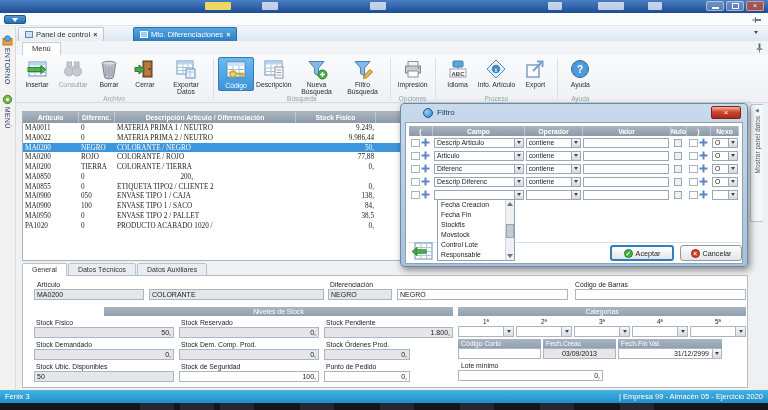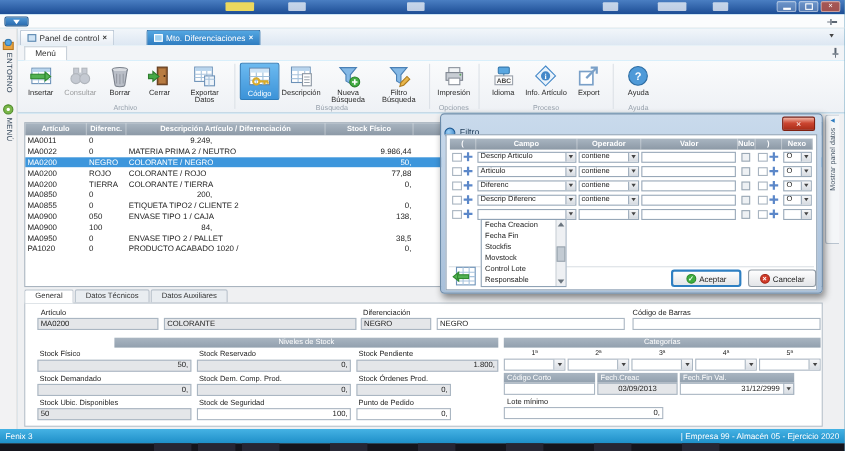--- a/index.html
+++ b/index.html
@@ -57,21 +57,21 @@
   .sblabel{writing-mode:vertical-rl;font-size:6.8px;color:#33465a;letter-spacing:.4px;}
 
   
   .mainbg{position:absolute;left:16px;top:103px;width:752px;height:287px;background:#eff0f2;}
   .gridbox{position:absolute;left:6px;top:8px;width:726px;height:150px;background:#fff;border:1px solid #a9b4bf;}
   .ghead{display:flex;height:11px;background:linear-gradient(#a9b5c1,#8c99a6);color:#fff;font-weight:bold;font-size:6.8px;}
   .gh{display:flex;align-items:center;justify-content:center;border-right:1px solid rgba(255,255,255,.35);overflow:hidden;white-space:nowrap;}
   .c1{width:56px;}.c2{width:36px;}.c3{width:181px;}.c4{width:80px;}.c5{flex:1;}
   .grow{display:flex;height:9.8px;font-size:7.2px;align-items:center;}
   .grow.sel{background:#3d96dc;color:#fff;}
-  .gc{overflow:hidden;white-space:nowrap;padding:4px 2px;}
+  .gc{overflow:hidden;white-space:nowrap;padding:4px 2px;font-family:Liberation Serif, serif;}
   .gc.c4{text-align:right;}
 
   
   .rtabv{position:absolute;left:750px;top:104px;width:13px;height:118px;background:#f4f6f8;
          border:1px solid #b9c4cf;border-right:none;border-radius:3px 0 0 3px;
          display:flex;flex-direction:column;align-items:center;padding-top:3px;gap:3px;}
   .rtabv .chev{font-size:5px;color:#2e7cc0;line-height:5px;}
   .rtabv .vlab{writing-mode:vertical-rl;transform:rotate(180deg);font-size:6.5px;color:#4a5a6a;}
 
   
@@ -88,21 +88,21 @@
   .ffield.ctr{text-align:center;}
   .shead{position:absolute;height:9px;background:linear-gradient(#a9b5c1,#92a0ae);color:#fff;font-size:6.8px;
          text-align:center;line-height:9px;overflow:hidden;white-space:nowrap;}
   .cmbtn{position:absolute;right:0;top:0;bottom:0;width:10px;background:linear-gradient(#f5f6f8,#d8dde3);
          border-left:1px solid #aab6c2;display:flex;align-items:center;justify-content:center;}
 
   
   .dialog{position:absolute;left:400px;top:103px;width:348px;height:164px;z-index:20;
           background:linear-gradient(#c9daec,#a8c0da);border:1px solid #6b8aa8;border-radius:4px;
           box-shadow:2px 3px 7px rgba(0,0,0,.45);}
-  .dtitle{height:33px;display:flex;align-items:center;padding:0 3px;font-size:8px;color:#1d3a57;}
+  .dtitle{height:17px;display:flex;align-items:center;padding:0 22px;font-size:8px;color:#1d3a57;}
   .globe{width:10px;height:10px;border-radius:50%;background:radial-gradient(circle at 35% 35%,#9fd0f5,#2f7cc0);
          border:1px solid #1d5a94;margin-right:4px;}
   .dclose{position:absolute;right:6px;top:2px;width:30px;height:13px;border-radius:2px;color:#fff;text-align:center;
           font-size:8px;line-height:11px;background:linear-gradient(#f2b5a4,#cc4631 45%,#a82c18);border:1px solid #7e1f10;}
   .dinner{position:absolute;left:4px;top:18px;width:338px;height:142px;background:#fff;border:1px solid #8fa2b5;}
   .ftable{position:absolute;left:3px;top:3px;width:330px;}
   .fthead{display:flex;height:10px;background:linear-gradient(#a9b5c1,#8c99a6);color:#fff;font-size:6.8px;font-weight:bold;}
   .fth{display:flex;align-items:center;justify-content:center;border-right:1px solid rgba(255,255,255,.35);overflow:hidden;}
   .k1{width:24px;}.k2{width:92px;}.k3{width:58px;}.k4{width:88px;}.k5{width:16px;}.k6{width:24px;}.k7{width:28px;}
   .frow{display:flex;height:13px;align-items:center;}
@@ -368,20 +368,21 @@
       <div class="ghead">
         <div class="gh c1">Artículo</div>
         <div class="gh c2">Diferenc.</div>
         <div class="gh c3">Descripción Artículo / Diferenciación</div>
         <div class="gh c4">Stock Físico</div>
         <div class="gh c5"></div>
       </div>
       <div class="grow">
           <div class="gc c1">MA0011</div>
           <div class="gc c2">0</div>
+          <div class="gc c3">MATERIA PRIMA 1 /  NEUTRO</div>
           <div class="gc c4">9.249,</div>
         </div>
       <div class="grow">
           <div class="gc c1">MA0022</div>
           <div class="gc c2">0</div>
           <div class="gc c3">MATERIA PRIMA 2 /  NEUTRO</div>
           <div class="gc c4">9.986,44</div>
         </div>
       <div class="grow sel">
           <div class="gc c1">MA0200</div>
@@ -414,20 +415,21 @@
         </div>
       <div class="grow">
           <div class="gc c1">MA0900</div>
           <div class="gc c2">050</div>
           <div class="gc c3">ENVASE TIPO 1 /  CAJA</div>
           <div class="gc c4">138,</div>
         </div>
       <div class="grow">
           <div class="gc c1">MA0900</div>
           <div class="gc c2">100</div>
+          <div class="gc c3">ENVASE TIPO 1 /  SACO</div>
           <div class="gc c4">84,</div>
         </div>
       <div class="grow">
           <div class="gc c1">MA0950</div>
           <div class="gc c2">0</div>
           <div class="gc c3">ENVASE TIPO 2 /  PALLET</div>
           <div class="gc c4">38,5</div>
         </div>
       <div class="grow">
           <div class="gc c1">PA1020</div>

